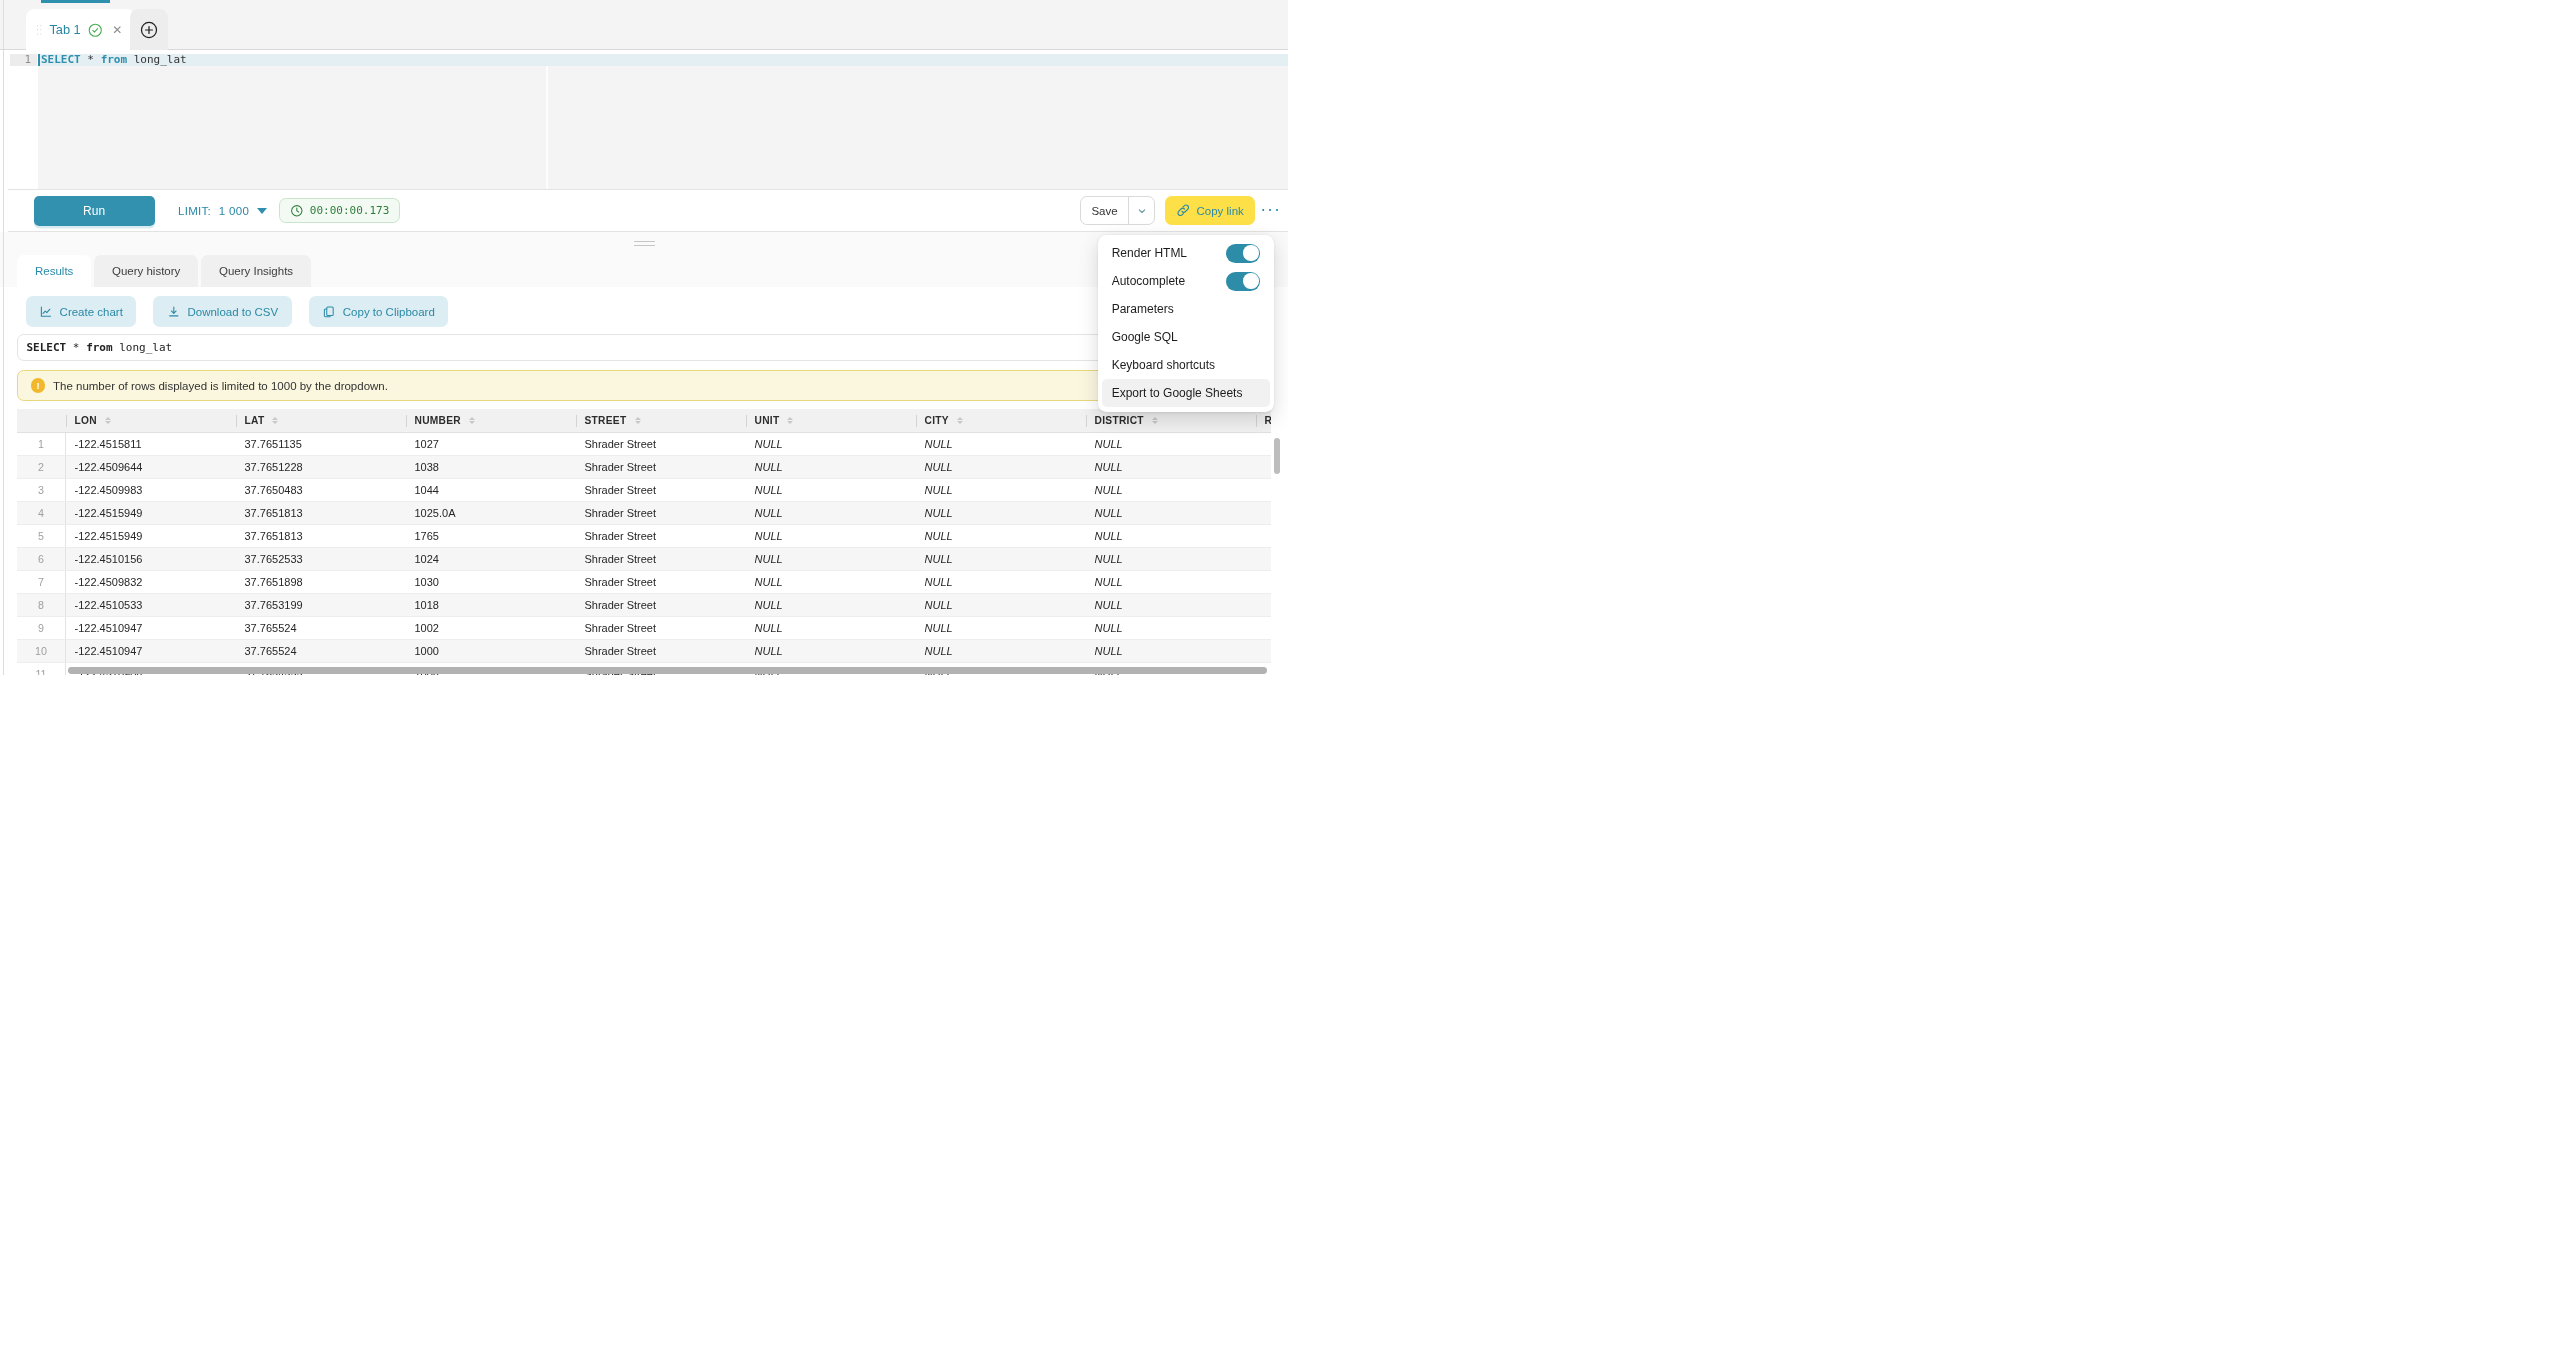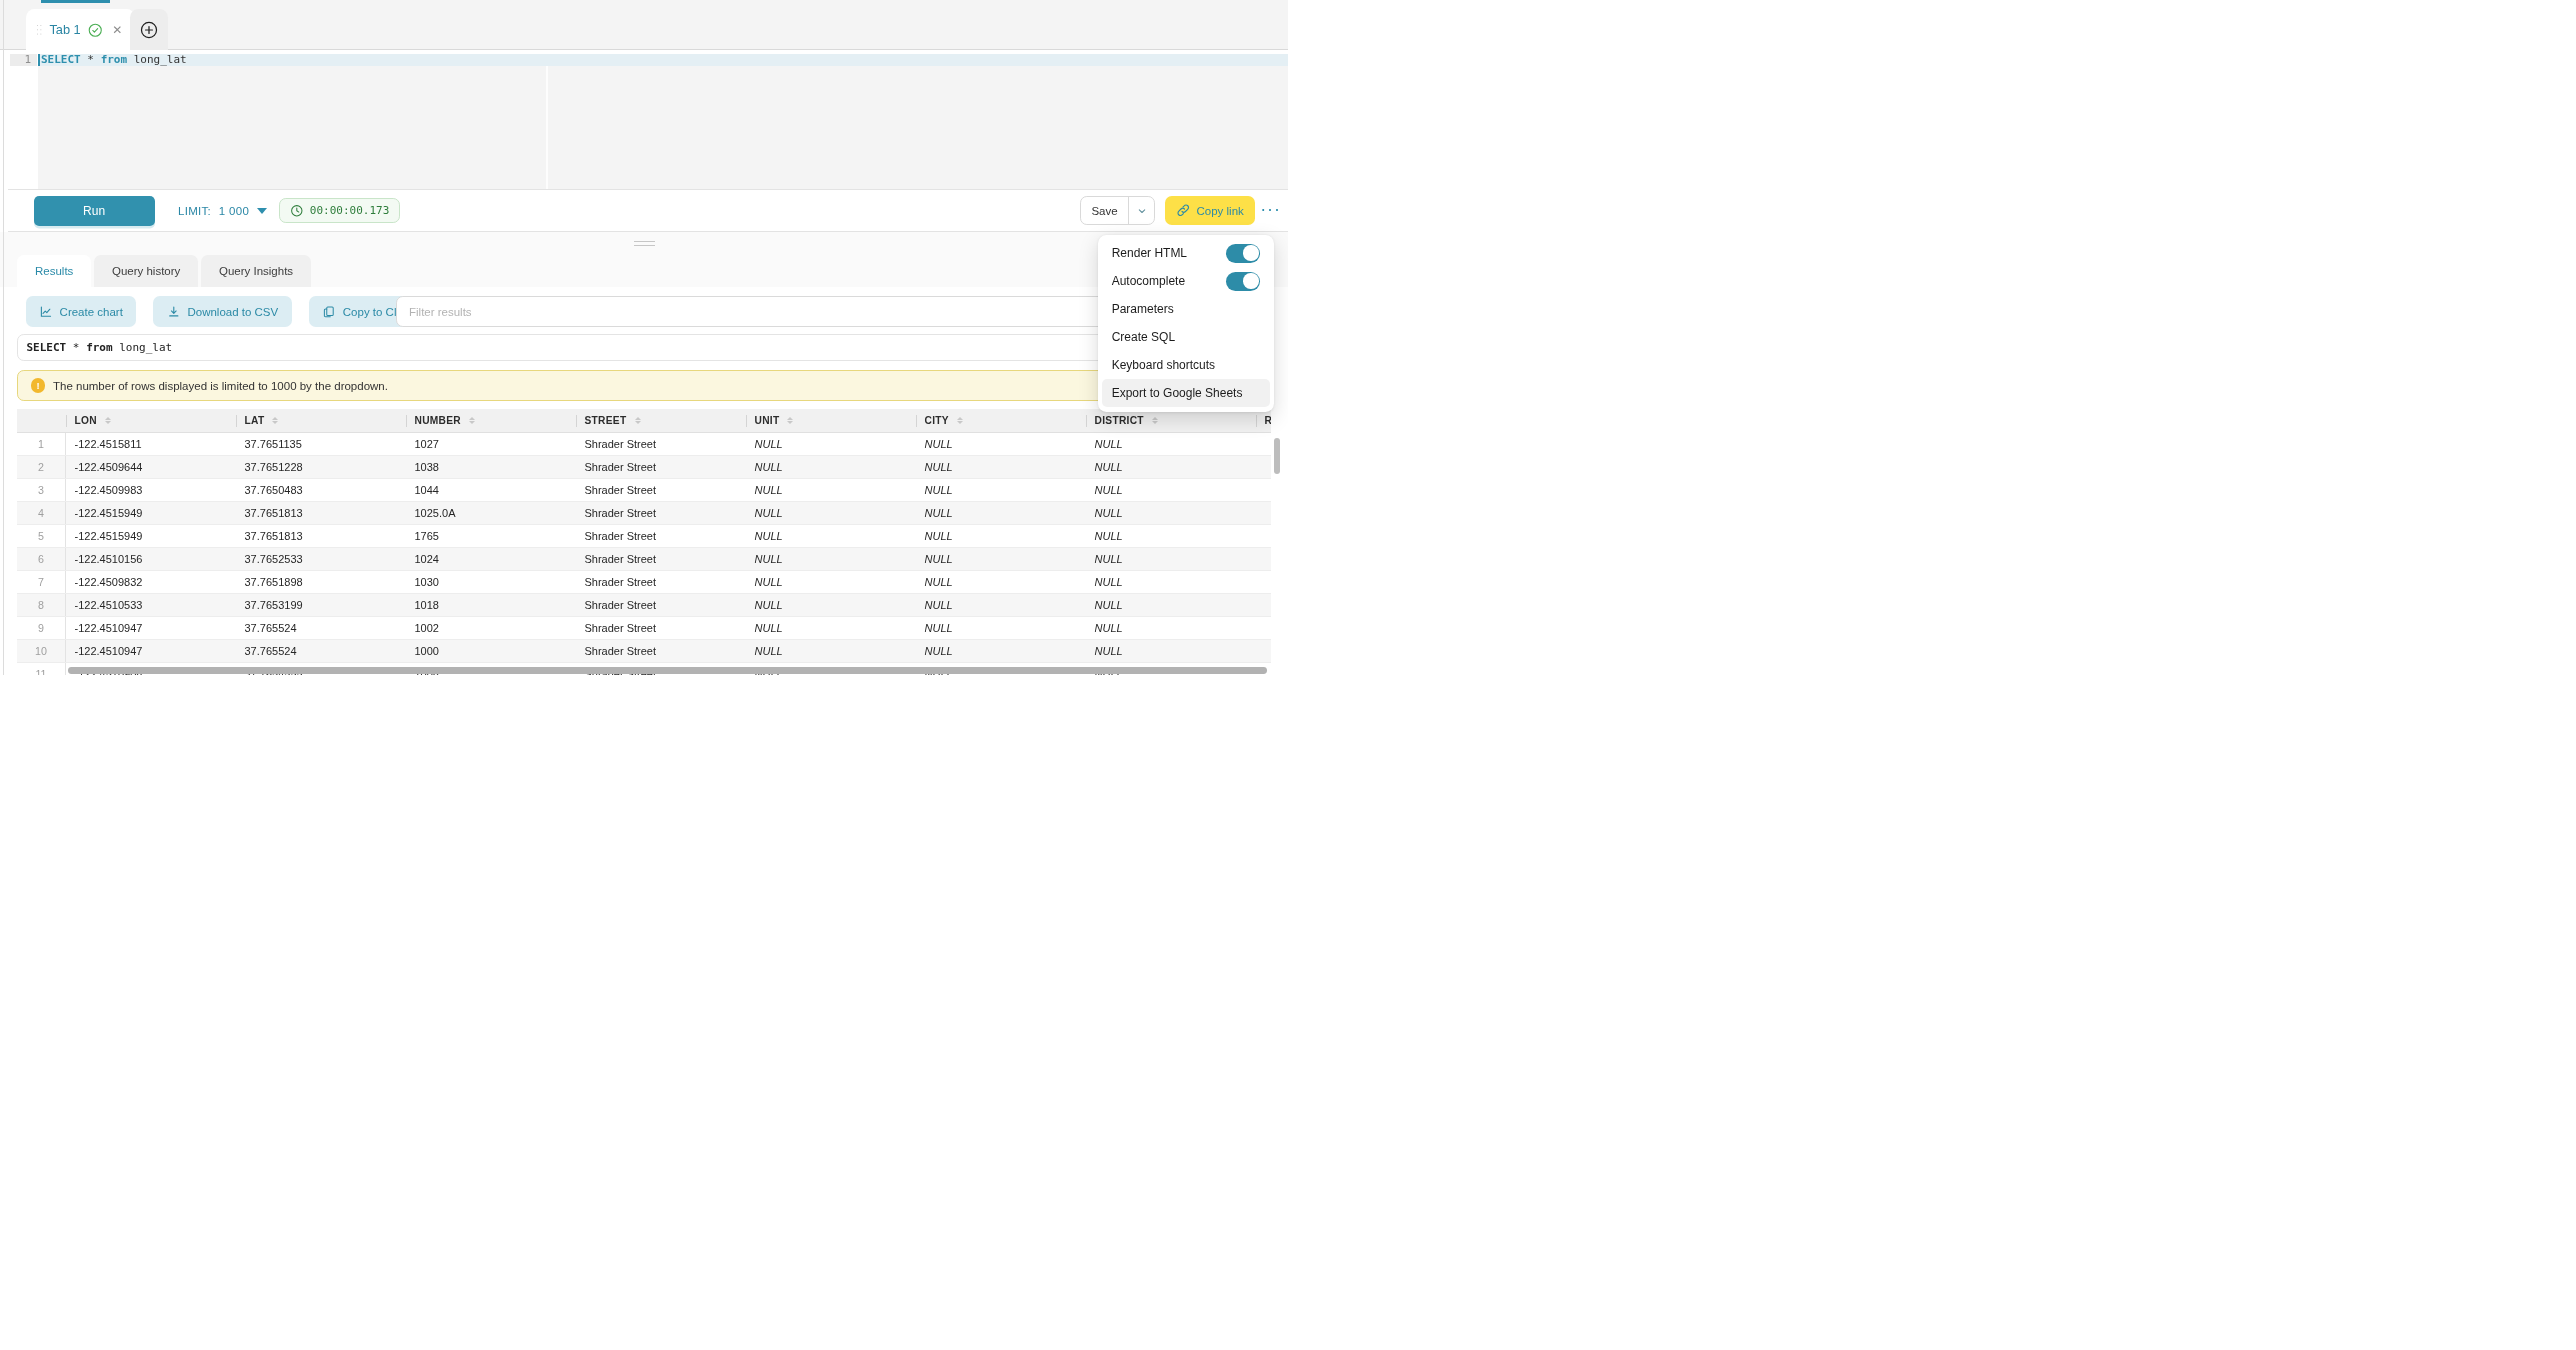--- a/index.html
+++ b/index.html
@@ -226,21 +226,20 @@
         <button class="action-btn">
           <span>
             <svg width="13.6" height="13.6" viewBox="0 0 20 20" fill="none">
               <rect x="7" y="3" width="9.5" height="12.5" rx="1.5" stroke="currentColor" stroke-width="1.5"></rect>
               <path d="M7 6H5.2A1.7 1.7 0 0 0 3.5 7.7v8a1.7 1.7 0 0 0 1.7 1.7h7" stroke="currentColor" stroke-width="1.5" stroke-linecap="round"></path>
             </svg>
           </span>
           <span>Copy to Clipboard</span>
         </button>
       </div>
-    <input class="filter-input" type="text" placeholder="Filter results" style="">
     <div class="sqlbox" id="sqlbox"><span class="b">SELECT</span><span> * </span><span class="b">from</span><span> long_lat</span></div>
     <div class="banner">
       <span class="warn-icon">!</span>
       <span class="banner-text">The number of rows displayed is limited to 1000 by the dropdown.</span>
     </div>
     <div class="tablewrap">
       <div class="thead" id="thead">
           <div class="th" style="width: 49px;"></div>
           <div class="th" style="width: 170px;">
             <span class="sep"></span>
@@ -421,21 +420,21 @@
       <div class="menu-item">
         <span>Autocomplete</span>
         <span class="toggle">
           <span class="knob"></span>
         </span>
       </div>
       <div class="menu-item">
         <span>Parameters</span>
       </div>
       <div class="menu-item">
-        <span>Create SQL</span>
+        <span>Google SQL</span>
       </div>
       <div class="menu-item">
         <span>Keyboard shortcuts</span>
       </div>
       <div class="menu-item highlighted">
         <span>Export to Google Sheets</span>
       </div>
     </div>
 </div>
 

